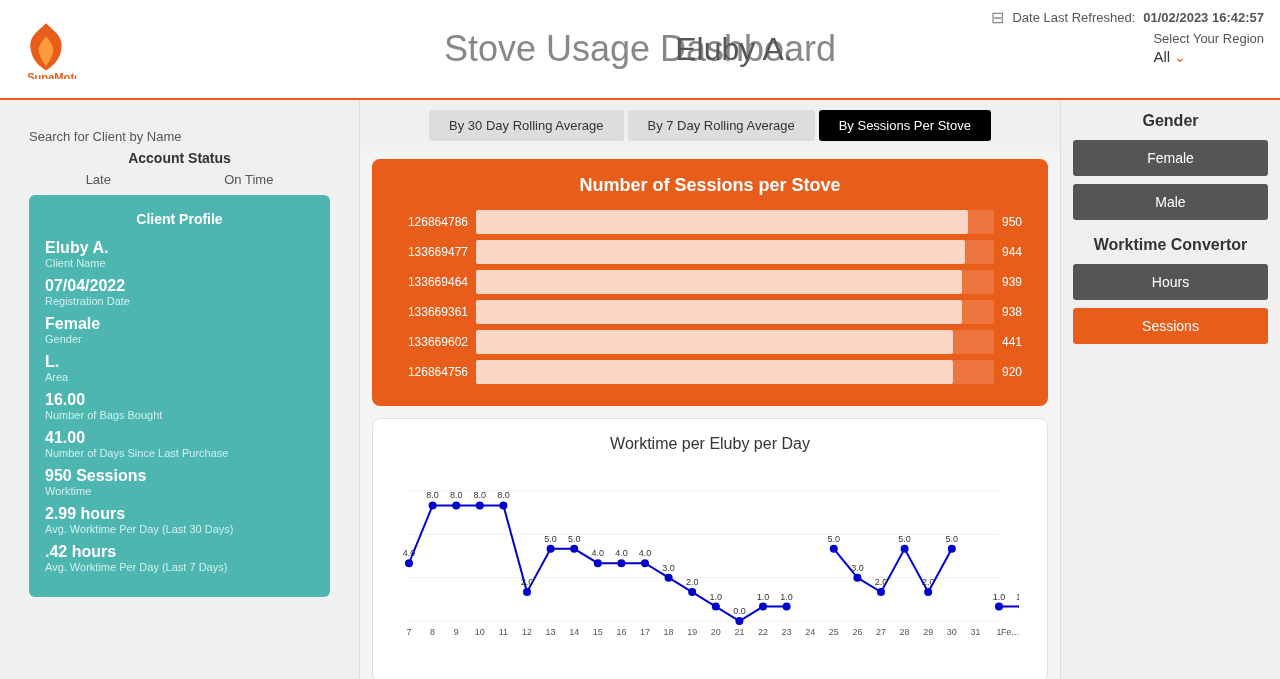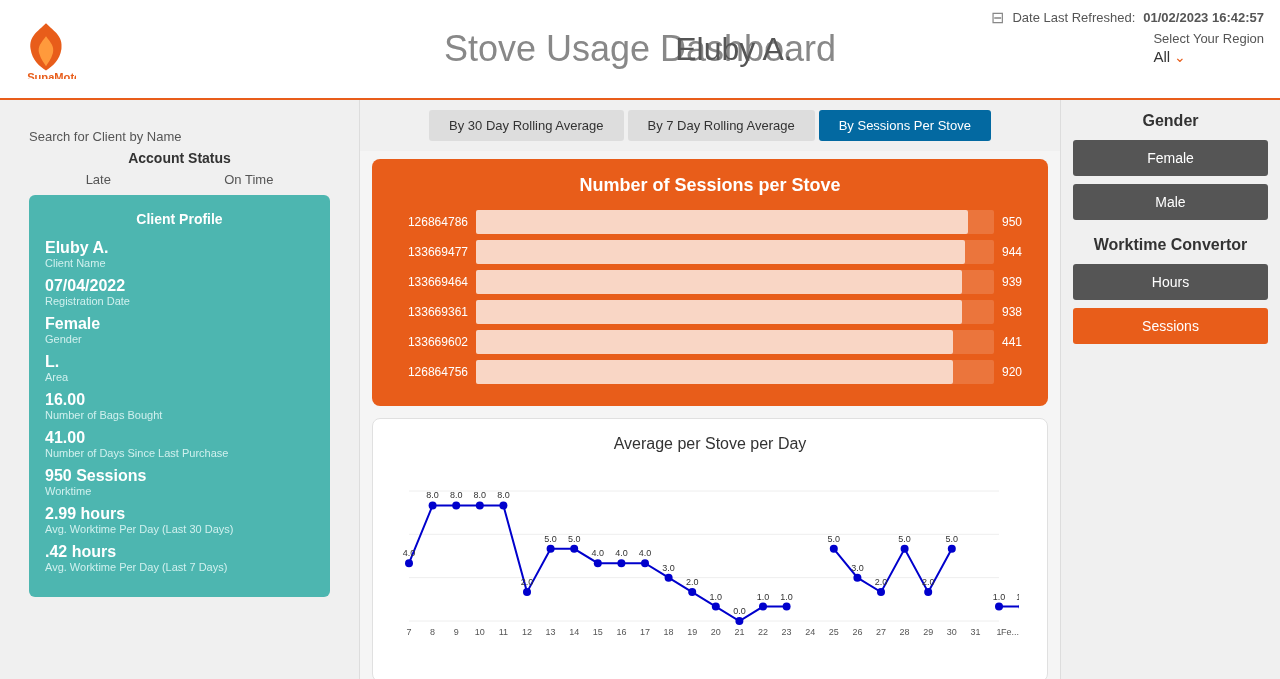--- a/index.html
+++ b/index.html
@@ -204,21 +204,21 @@
     .tab-btn {
       padding: 8px 20px;
       border: none;
       border-radius: 3px;
       cursor: pointer;
       font-size: 13px;
       background: #ddd;
       color: #333;
     }
     .tab-btn.active {
-      background: #0369a1;
+      background: #000000;
       color: #fff;
     }
 
     
     .charts-area {
       flex: 1;
       overflow-y: auto;
       padding: 8px 12px;
     }
 
@@ -459,21 +459,21 @@
       <div class="bar-label">126864756</div>
       <div class="bar-track">
         <div class="bar-fill" style="width:92%"></div>
       </div>
       <div class="bar-value">920</div>
     </div>
           </div>
       </div>
 
       <div class="line-chart-card">
-        <div class="line-chart-title">Average per Stove per Day</div>
+        <div class="line-chart-title">Worktime per Eluby per Day</div>
         <div class="line-chart-svg-wrap">
           <svg id="line-chart-svg" width="630" height="200" xmlns="http://www.w3.org/2000/svg">
               <line x1="20" x2="610" y1="160" y2="160" stroke="#eee" stroke-width="1"></line>
               <line x1="20" x2="610" y1="116.66666666666667" y2="116.66666666666667" stroke="#eee" stroke-width="1"></line>
               <line x1="20" x2="610" y1="73.33333333333334" y2="73.33333333333334" stroke="#eee" stroke-width="1"></line>
               <line x1="20" x2="610" y1="30" y2="30" stroke="#eee" stroke-width="1"></line>
               <path d="M 20 102.22222222222223 L 43.6 44.44444444444446 L 67.2 44.44444444444446 L 90.80000000000001 44.44444444444446 L 114.4 44.44444444444446 L 138 131.11111111111111 L 161.60000000000002 87.77777777777777 L 185.20000000000002 87.77777777777777 L 208.8 102.22222222222223 L 232.4 102.22222222222223 L 256 102.22222222222223 L 279.6 116.66666666666667 L 303.20000000000005 131.11111111111111 L 326.8 145.55555555555554 L 350.40000000000003 160 L 374 145.55555555555554 L 397.6 145.55555555555554 M 444.8 87.77777777777777 L 468.40000000000003 116.66666666666667 L 492 131.11111111111111 L 515.6 87.77777777777777 L 539.2 131.11111111111111 L 562.8000000000001 87.77777777777777 M 610 145.55555555555554 L 633.6 145.55555555555554 " stroke="#0000cc" stroke-width="2" fill="none"></path>
               <circle cx="20" cy="102.22222222222223" r="4" fill="#0000cc"></circle>
               <text x="20" y="95.22222222222223" text-anchor="middle" font-size="9" fill="#333">4.0</text>
               <circle cx="43.6" cy="44.44444444444446" r="4" fill="#0000cc"></circle>

